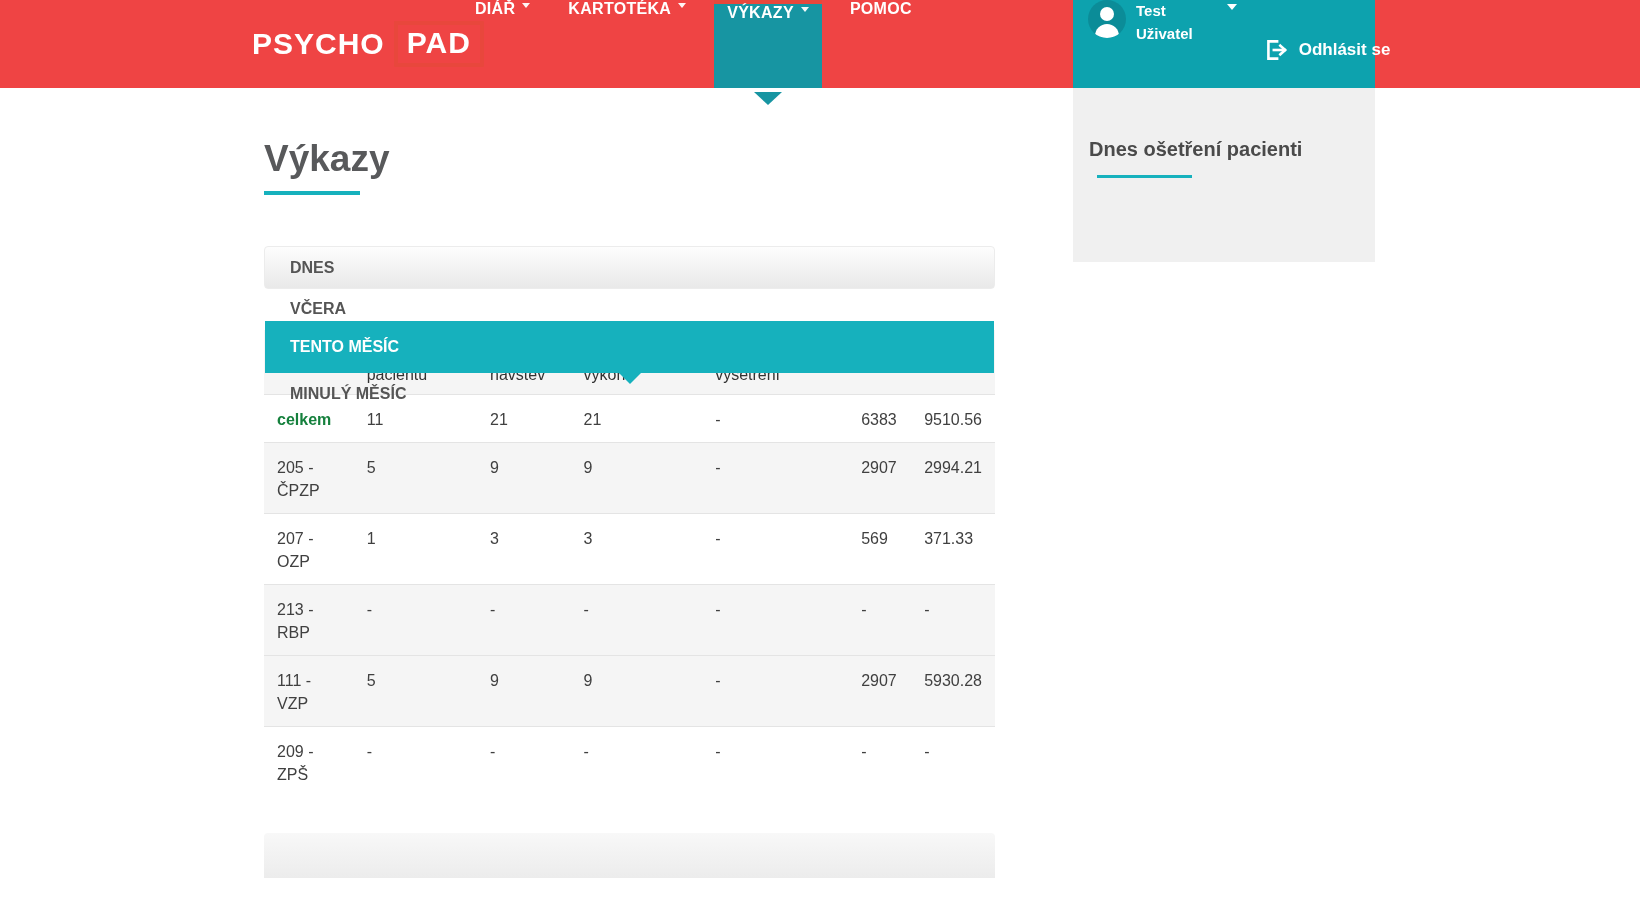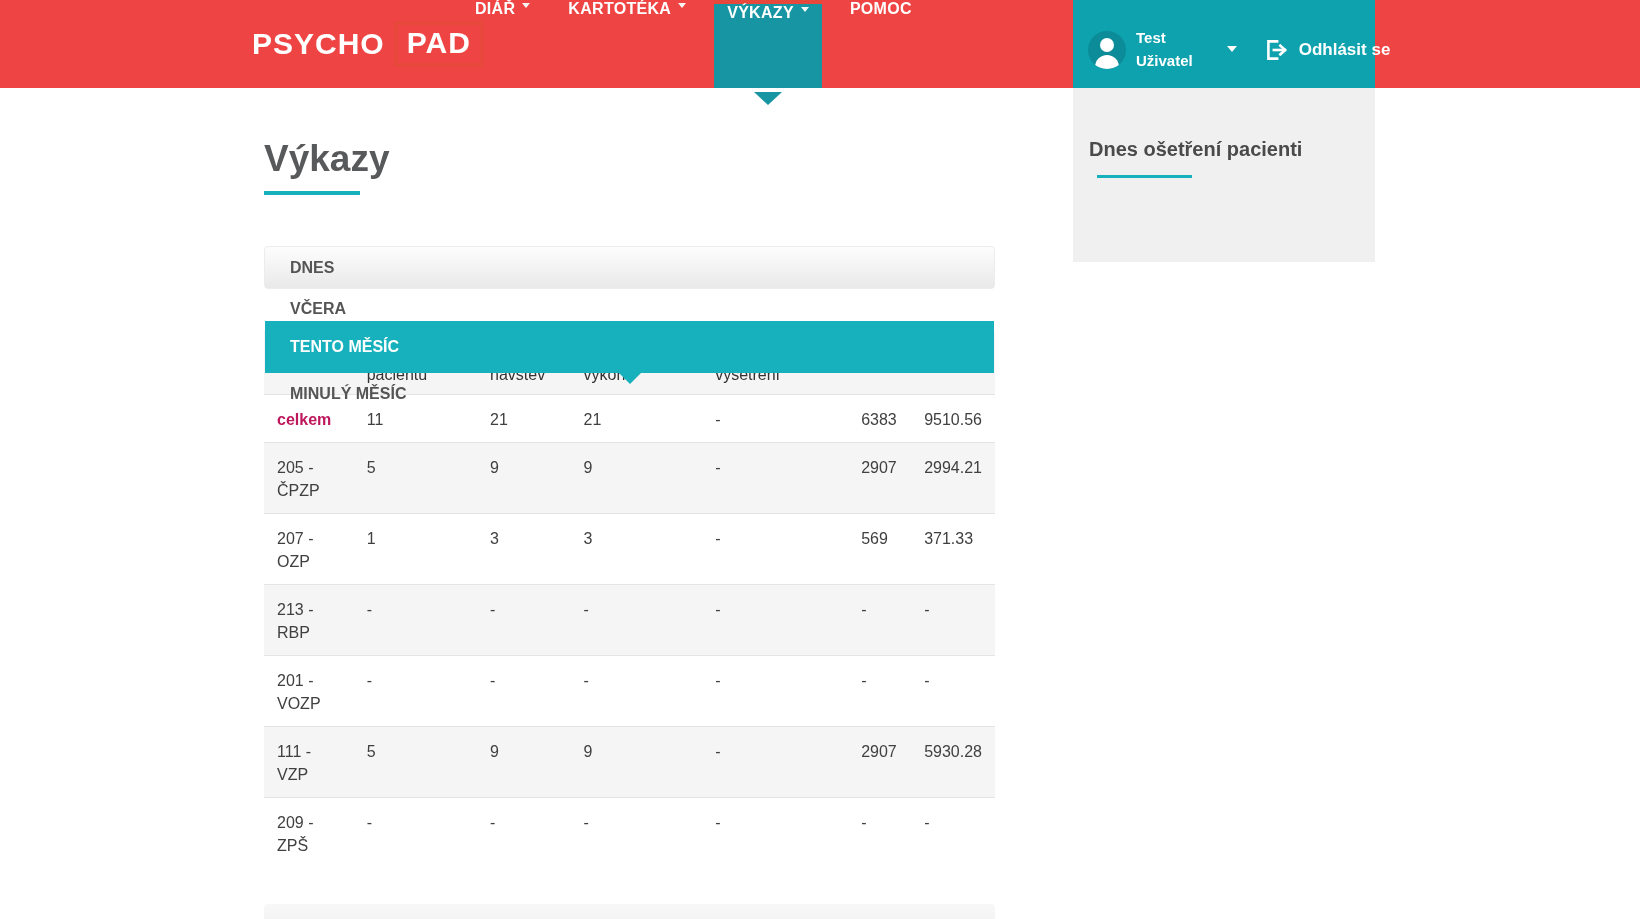--- a/index.html
+++ b/index.html
@@ -16,21 +16,21 @@
   .nav { position:absolute; left:456px; top:0; height:88px; display:flex; }
   .nav-item { display:flex; align-items:flex-start; height:88px; padding:0 10px; margin:0 9px;
     color:#fff; font-weight:bold; font-size:16px; letter-spacing:.3px; cursor:pointer; white-space:nowrap; }
   .nav-item.active { background:#1795a2; border-top:4px solid #e8473c; padding:0 13px; position:relative; }
   .nav-item.active .notch { position:absolute; top:88px; left:50%; transform:translateX(-50%);
     width:0; height:0; border:14px solid transparent; border-top:13px solid #1795a2; border-bottom:0; }
   .caret { width:0; height:0; border:4px solid transparent; border-top:5px solid #fff;
     margin-left:7px; margin-top:3px; opacity:.95; }
 
   .user-block { position:absolute; left:1073px; top:0; width:302px; height:99px; background:#0da2ae;
-    display:flex; align-items:center; cursor:pointer; }
+    display:flex; cursor:pointer; }
   .avatar { width:38px; height:38px; margin-left:15px; border-radius:50%; background:#0b8c98;
     position:relative; overflow:hidden; flex:0 0 auto; }
   .avatar .head { position:absolute; left:12px; top:7px; width:14px; height:14px; background:#fff; border-radius:50%; }
   .avatar .body { position:absolute; left:7px; top:24px; width:24px; height:18px; background:#fff; border-radius:12px 12px 0 0; }
   .user-name { margin-left:10px; color:#fff; font-weight:bold; font-size:15px; line-height:1.5; }
   .user-caret { margin-left:34px; margin-top:4px; width:0; height:0; border:5px solid transparent;
     border-top:6px solid #fff; }
   .logout { display:flex; align-items:center; margin-left:26px; color:#fff; font-weight:bold;
     font-size:17px; cursor:pointer; white-space:nowrap; }
   .logout svg { margin-right:10px; display:block; }
@@ -56,21 +56,21 @@
 
   table.report { margin-top:41px; width:731px; border-collapse:collapse; font-size:16px; color:#404040; }
   table.report th { text-align:left; vertical-align:top; padding:13px 13px 9px; line-height:21px;
     font-weight:normal; color:#333; background:#f5f5f5; }
   table.report th.c1 { width:90px; }  table.report th.c2 { width:124px; }
   table.report th.c3 { width:94px; }  table.report th.c4 { width:132px; }
   table.report th.c5 { width:147px; } table.report th.c6 { width:63px; }
   table.report tbody tr { border-top:1px solid #e4e4e4; background:#fff; }
   table.report tbody tr.striped { background:#f5f5f5; }
   table.report td { padding:13px 13px 11px; line-height:23px; vertical-align:top; }
-  table.report tr.total td:first-child { font-weight:bold; color:#be185d; }
+  table.report tr.total td:first-child { font-weight:bold; color:#15803d; }
 
   .cutoff-strip { margin-top:36px; width:731px; height:45px;
     background:linear-gradient(#f8f8f8,#ececec); border-radius:4px 4px 0 0; }
 </style>
 </head>
 <body>
 
 <div id="stage">
 
   <div class="header">
@@ -188,29 +188,20 @@
         </tr>
         <tr class="striped">
           <td>213 - RBP</td>
           <td>-</td>
           <td>-</td>
           <td>-</td>
           <td>-</td>
           <td>-</td>
           <td>-</td>
         </tr>
-        <tr>
-          <td>201 - VOZP</td>
-          <td>-</td>
-          <td>-</td>
-          <td>-</td>
-          <td>-</td>
-          <td>-</td>
-          <td>-</td>
-        </tr>
         <tr class="striped">
           <td>111 - VZP</td>
           <td>5</td>
           <td>9</td>
           <td>9</td>
           <td>-</td>
           <td>2907</td>
           <td>5930.28</td>
         </tr>
         <tr>

